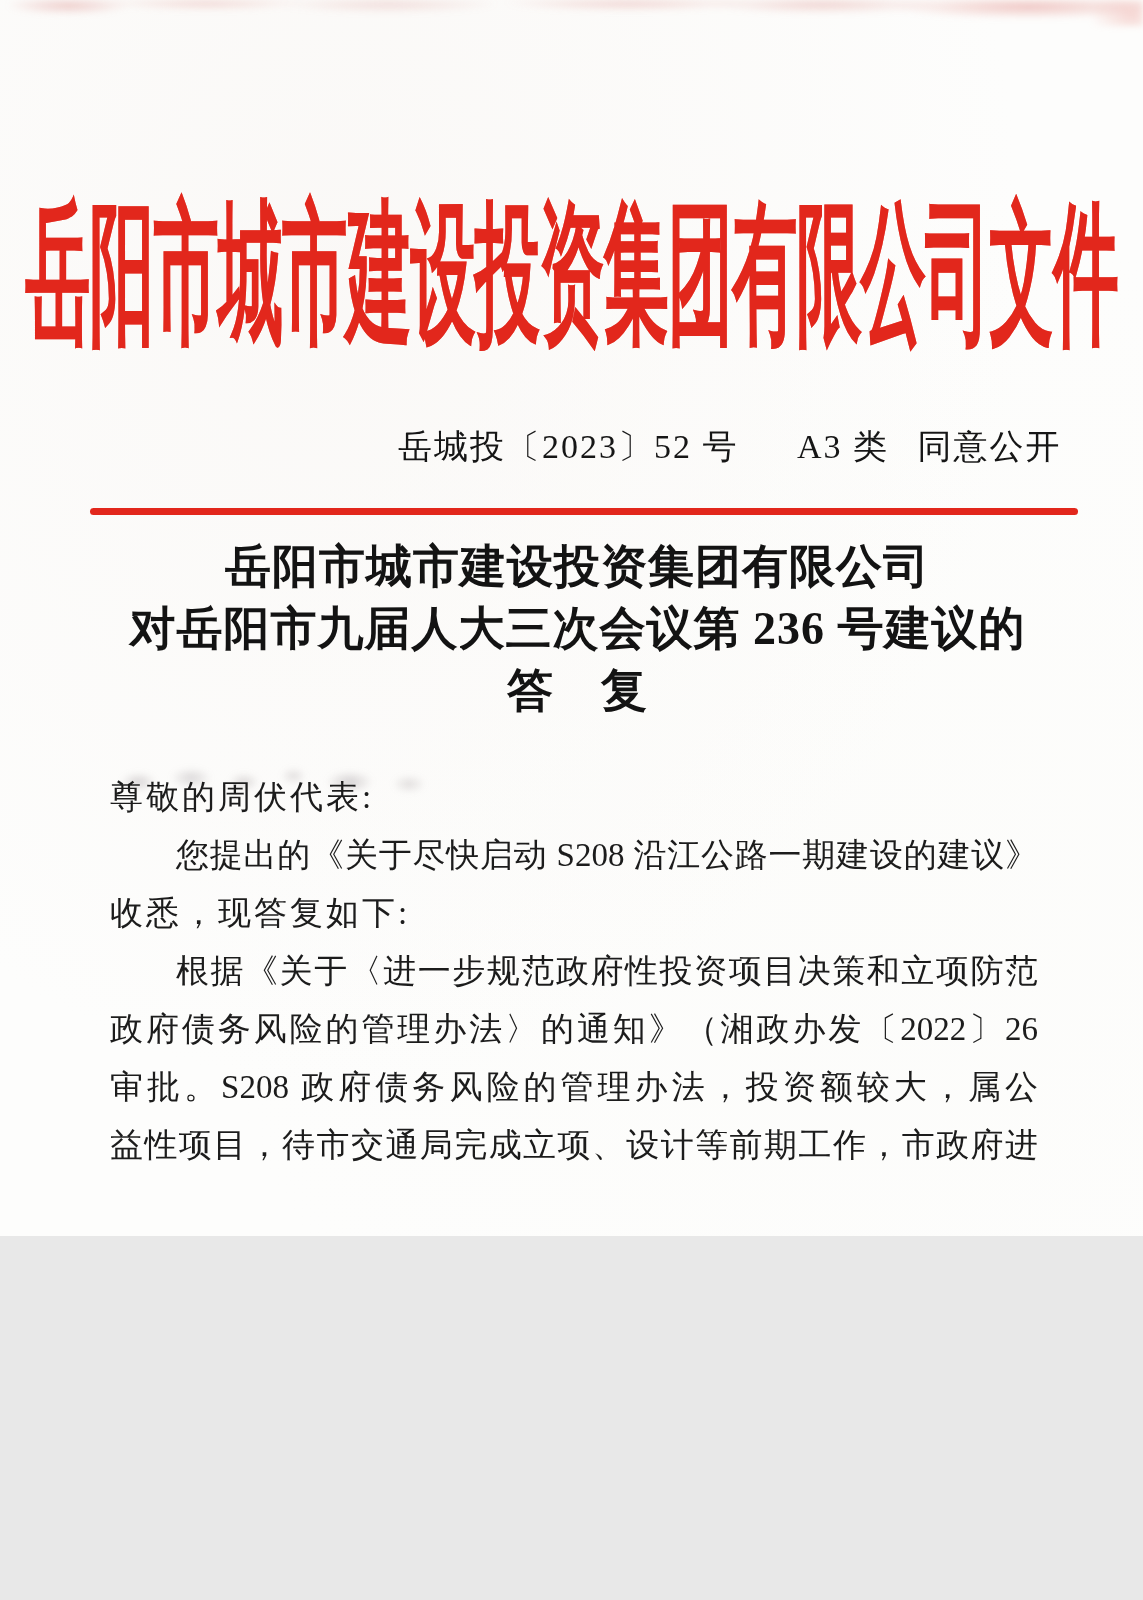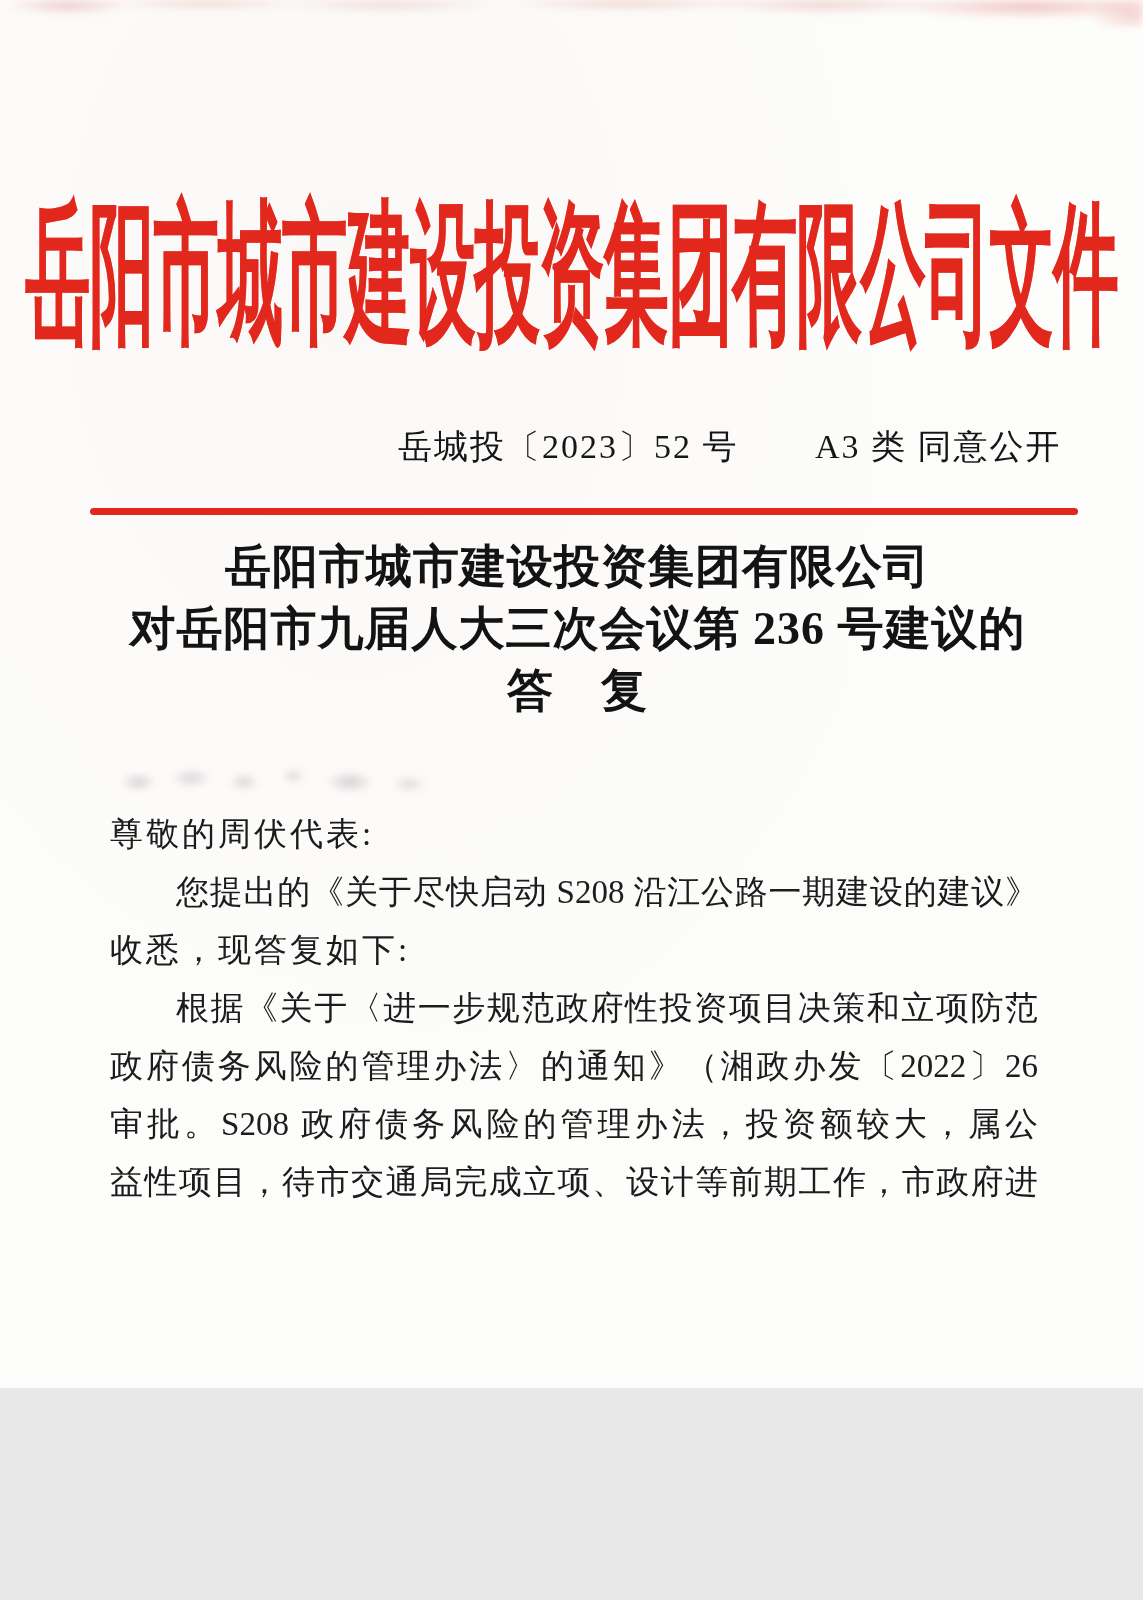--- a/index.html
+++ b/index.html
@@ -4,21 +4,21 @@
 <style>
   html, body {
     margin: 0;
     padding: 0;
     background: #e8e8e8;
     font-family: "Liberation Serif", serif;
   }
   .page {
     position: relative;
     width: 1143px;
-    height: 1388px;
+    height: 1236px;
     margin: 0 auto;
     background:
       radial-gradient(ellipse at 30% 20%, rgba(250,248,246,0.9), transparent 60%),
       radial-gradient(ellipse at 75% 70%, rgba(252,252,250,0.8), transparent 55%),
       #fdfdfc;
     overflow: hidden;
     color: #1d1d1d;
     text-decoration: underline;
   }
   
@@ -57,22 +57,22 @@
   }
   .doc-meta {
     position: absolute;
     top: 424px;
     left: 398px;
     font-size: 34px;
     letter-spacing: 2px;
     color: #161616;
     white-space: nowrap;
   }
-  .doc-meta .cls { margin-left: 66px; text-align: center; }
-  .doc-meta .pub { }
+  .doc-meta .cls { margin-left: 48px; text-align: center; }
+  .doc-meta .pub { margin-left: 18px; }
   .red-rule {
     position: absolute;
     top: 508px;
     left: 90px;
     width: 988px;
     height: 7px;
     background: var(--accent, #d2241e);
     border-radius: 4px;
   }
   .doc-title {
@@ -98,21 +98,21 @@
       radial-gradient(ellipse 26px 14px at 8% 55%, rgba(125,115,120,0.30), transparent 70%),
       radial-gradient(ellipse 30px 15px at 24% 45%, rgba(120,112,118,0.26), transparent 70%),
       radial-gradient(ellipse 22px 13px at 40% 55%, rgba(128,118,122,0.28), transparent 70%),
       radial-gradient(ellipse 18px 12px at 55% 40%, rgba(122,112,116,0.22), transparent 70%),
       radial-gradient(ellipse 34px 16px at 72% 55%, rgba(118,108,114,0.30), transparent 70%),
       radial-gradient(ellipse 24px 13px at 90% 60%, rgba(124,114,118,0.22), transparent 70%);
     filter: blur(3px);
   }
   .doc-body {
     position: absolute;
-    top: 805px;
+    top: 768px;
     left: 110px;
     width: 928px;
     font-size: 33px;
     color: #1c1c1c;
   }
   .line {
     height: 58px;
     line-height: 58px;
     white-space: nowrap;
   }

